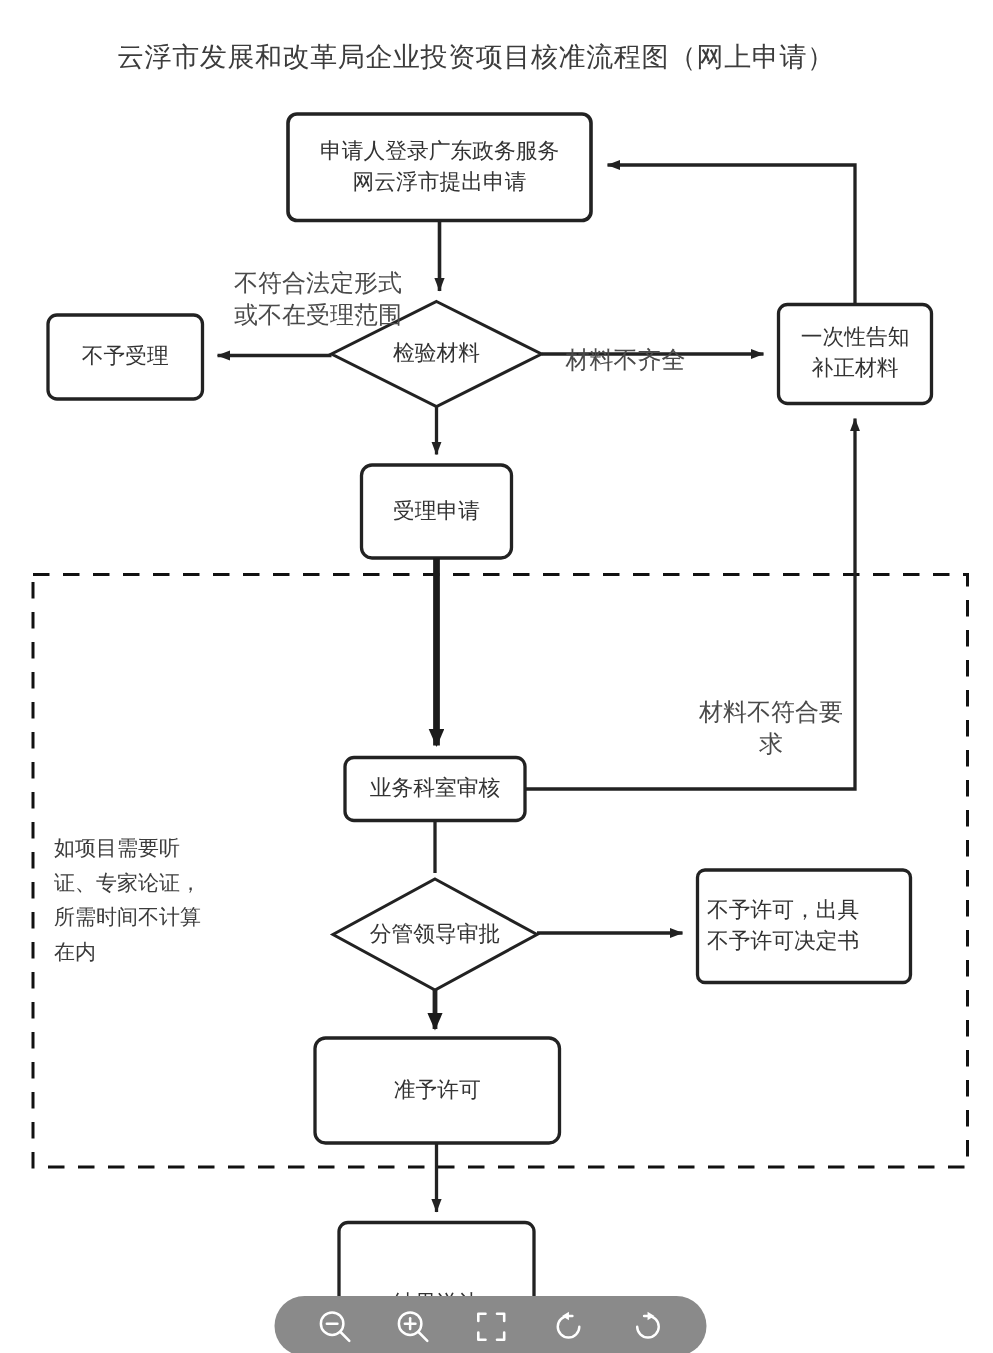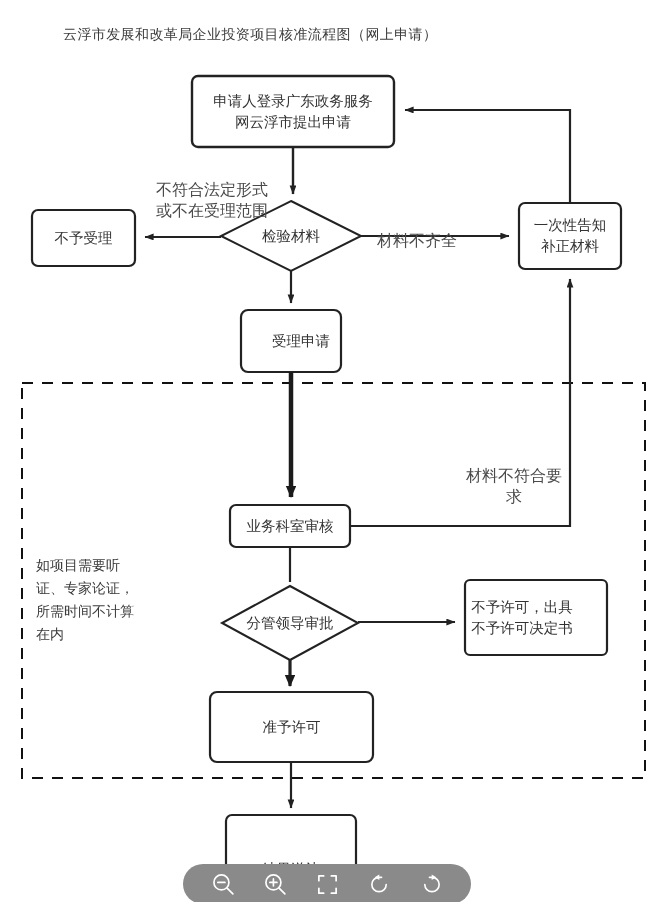--- a/index.html
+++ b/index.html
@@ -8,22 +8,22 @@
     background:#ffffff;
     font-family:"Liberation Sans","DejaVu Sans",sans-serif;
     overflow:hidden;
     position:relative;
   }
   #stage{position:absolute;left:0;top:0;width:662px;height:902px;}
   #flow{position:absolute;left:0;top:0;width:662px;height:902px;}
 
   .ttl{
     position:absolute;
-    left:63px;top:26px;
-    font-size:14px;
+    left:78px;top:26px;
+    font-size:18px;
     color:#3c3c3c;
     letter-spacing:.4px;
     white-space:nowrap;
   }
 
   
   .nodetext{
     position:absolute;
     display:flex;align-items:center;justify-content:center;
     text-align:center;
@@ -130,21 +130,21 @@
 
     <path d="M291,762 L291,808" fill="none" stroke="#222222" stroke-width="2.2" marker-end="url(#ah)"></path>
   </svg>
 
   <div class="nodetext" style="left:192px;top:76px;width:202px;height:71px;">申请人登录广东政务服务
 网云浮市提出申请</div>
   <div class="nodetext" style="left:221px;top:216px;width:140px;height:40px;">检验材料</div>
   <div class="nodetext" style="left:32px;top:210px;width:103px;height:56px;">不予受理</div>
   <div class="nodetext" style="left:519px;top:203px;width:102px;height:66px;">一次性告知
 补正材料</div>
-  <div class="nodetext" style="left:241px;top:310px;width:100px;height:62px;padding-left:10px;">受理申请</div>
+  <div class="nodetext" style="left:241px;top:310px;width:100px;height:62px;">受理申请</div>
   <div class="nodetext" style="left:230px;top:505px;width:120px;height:42px;">业务科室审核</div>
   <div class="nodetext" style="left:222px;top:604px;width:136px;height:38px;">分管领导审批</div>
   <div class="nodetext" style="left:465px;top:580px;width:114px;height:75px;">不予许可，出具
 不予许可决定书</div>
   <div class="nodetext" style="left:210px;top:692px;width:163px;height:70px;">准予许可</div>
   <div class="nodetext" style="left:226px;top:838px;width:130px;height:62px;">结果送达</div>
 
   <div class="edgelabel" style="left:138px;top:179px;width:148px;">不符合法定形式
 或不在受理范围</div>
   <div class="edgelabel" style="left:367px;top:210px;width:100px;margin-top:20px;">材料不齐全</div>

